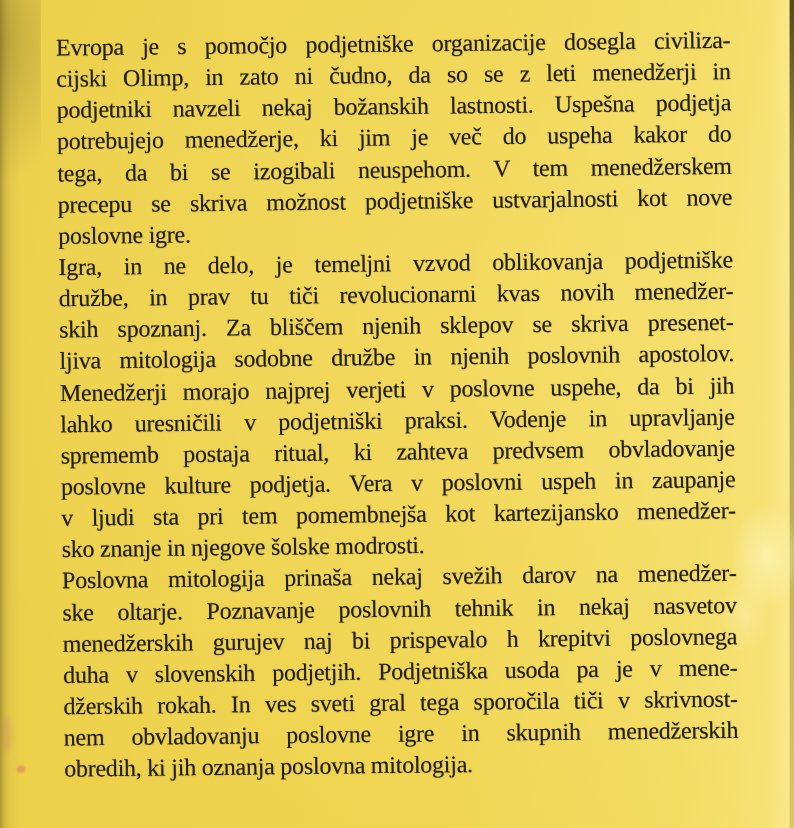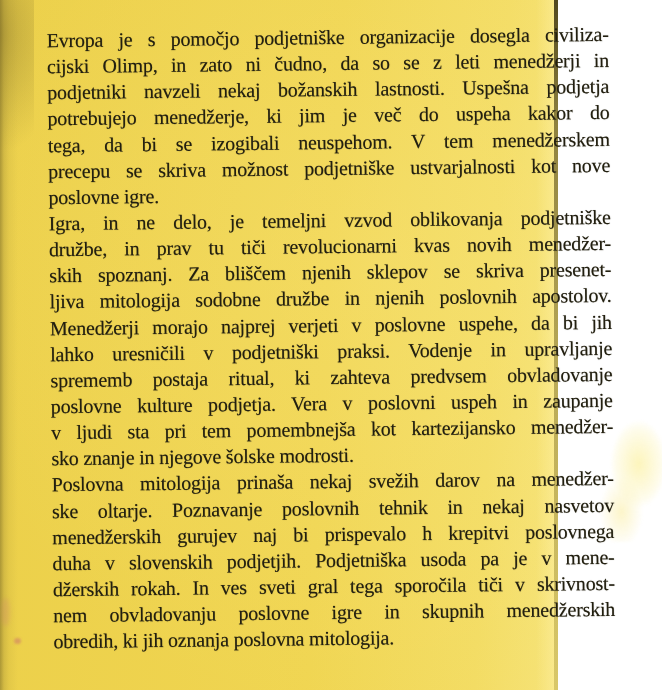--- a/index.html
+++ b/index.html
@@ -6,21 +6,21 @@
     margin: 0;
     padding: 0;
     width: 662px;
     height: 690px;
     overflow: hidden;
     font-family: "Liberation Serif", "DejaVu Serif", serif;
   }
 
   .page {
     position: relative;
-    width: 558px;
+    width: 662px;
     height: 690px;
     background:
       radial-gradient(130% 110% at 68% 38%, rgba(255,238,155,0.22), rgba(0,0,0,0) 62%),
       linear-gradient(93deg, #ecd04a 0%, #f0d551 58%, #f3dc63 86%, #f6e378 100%);
   }
 
   
   .edge-left {
     position: absolute;
     left: 0; top: 0;

